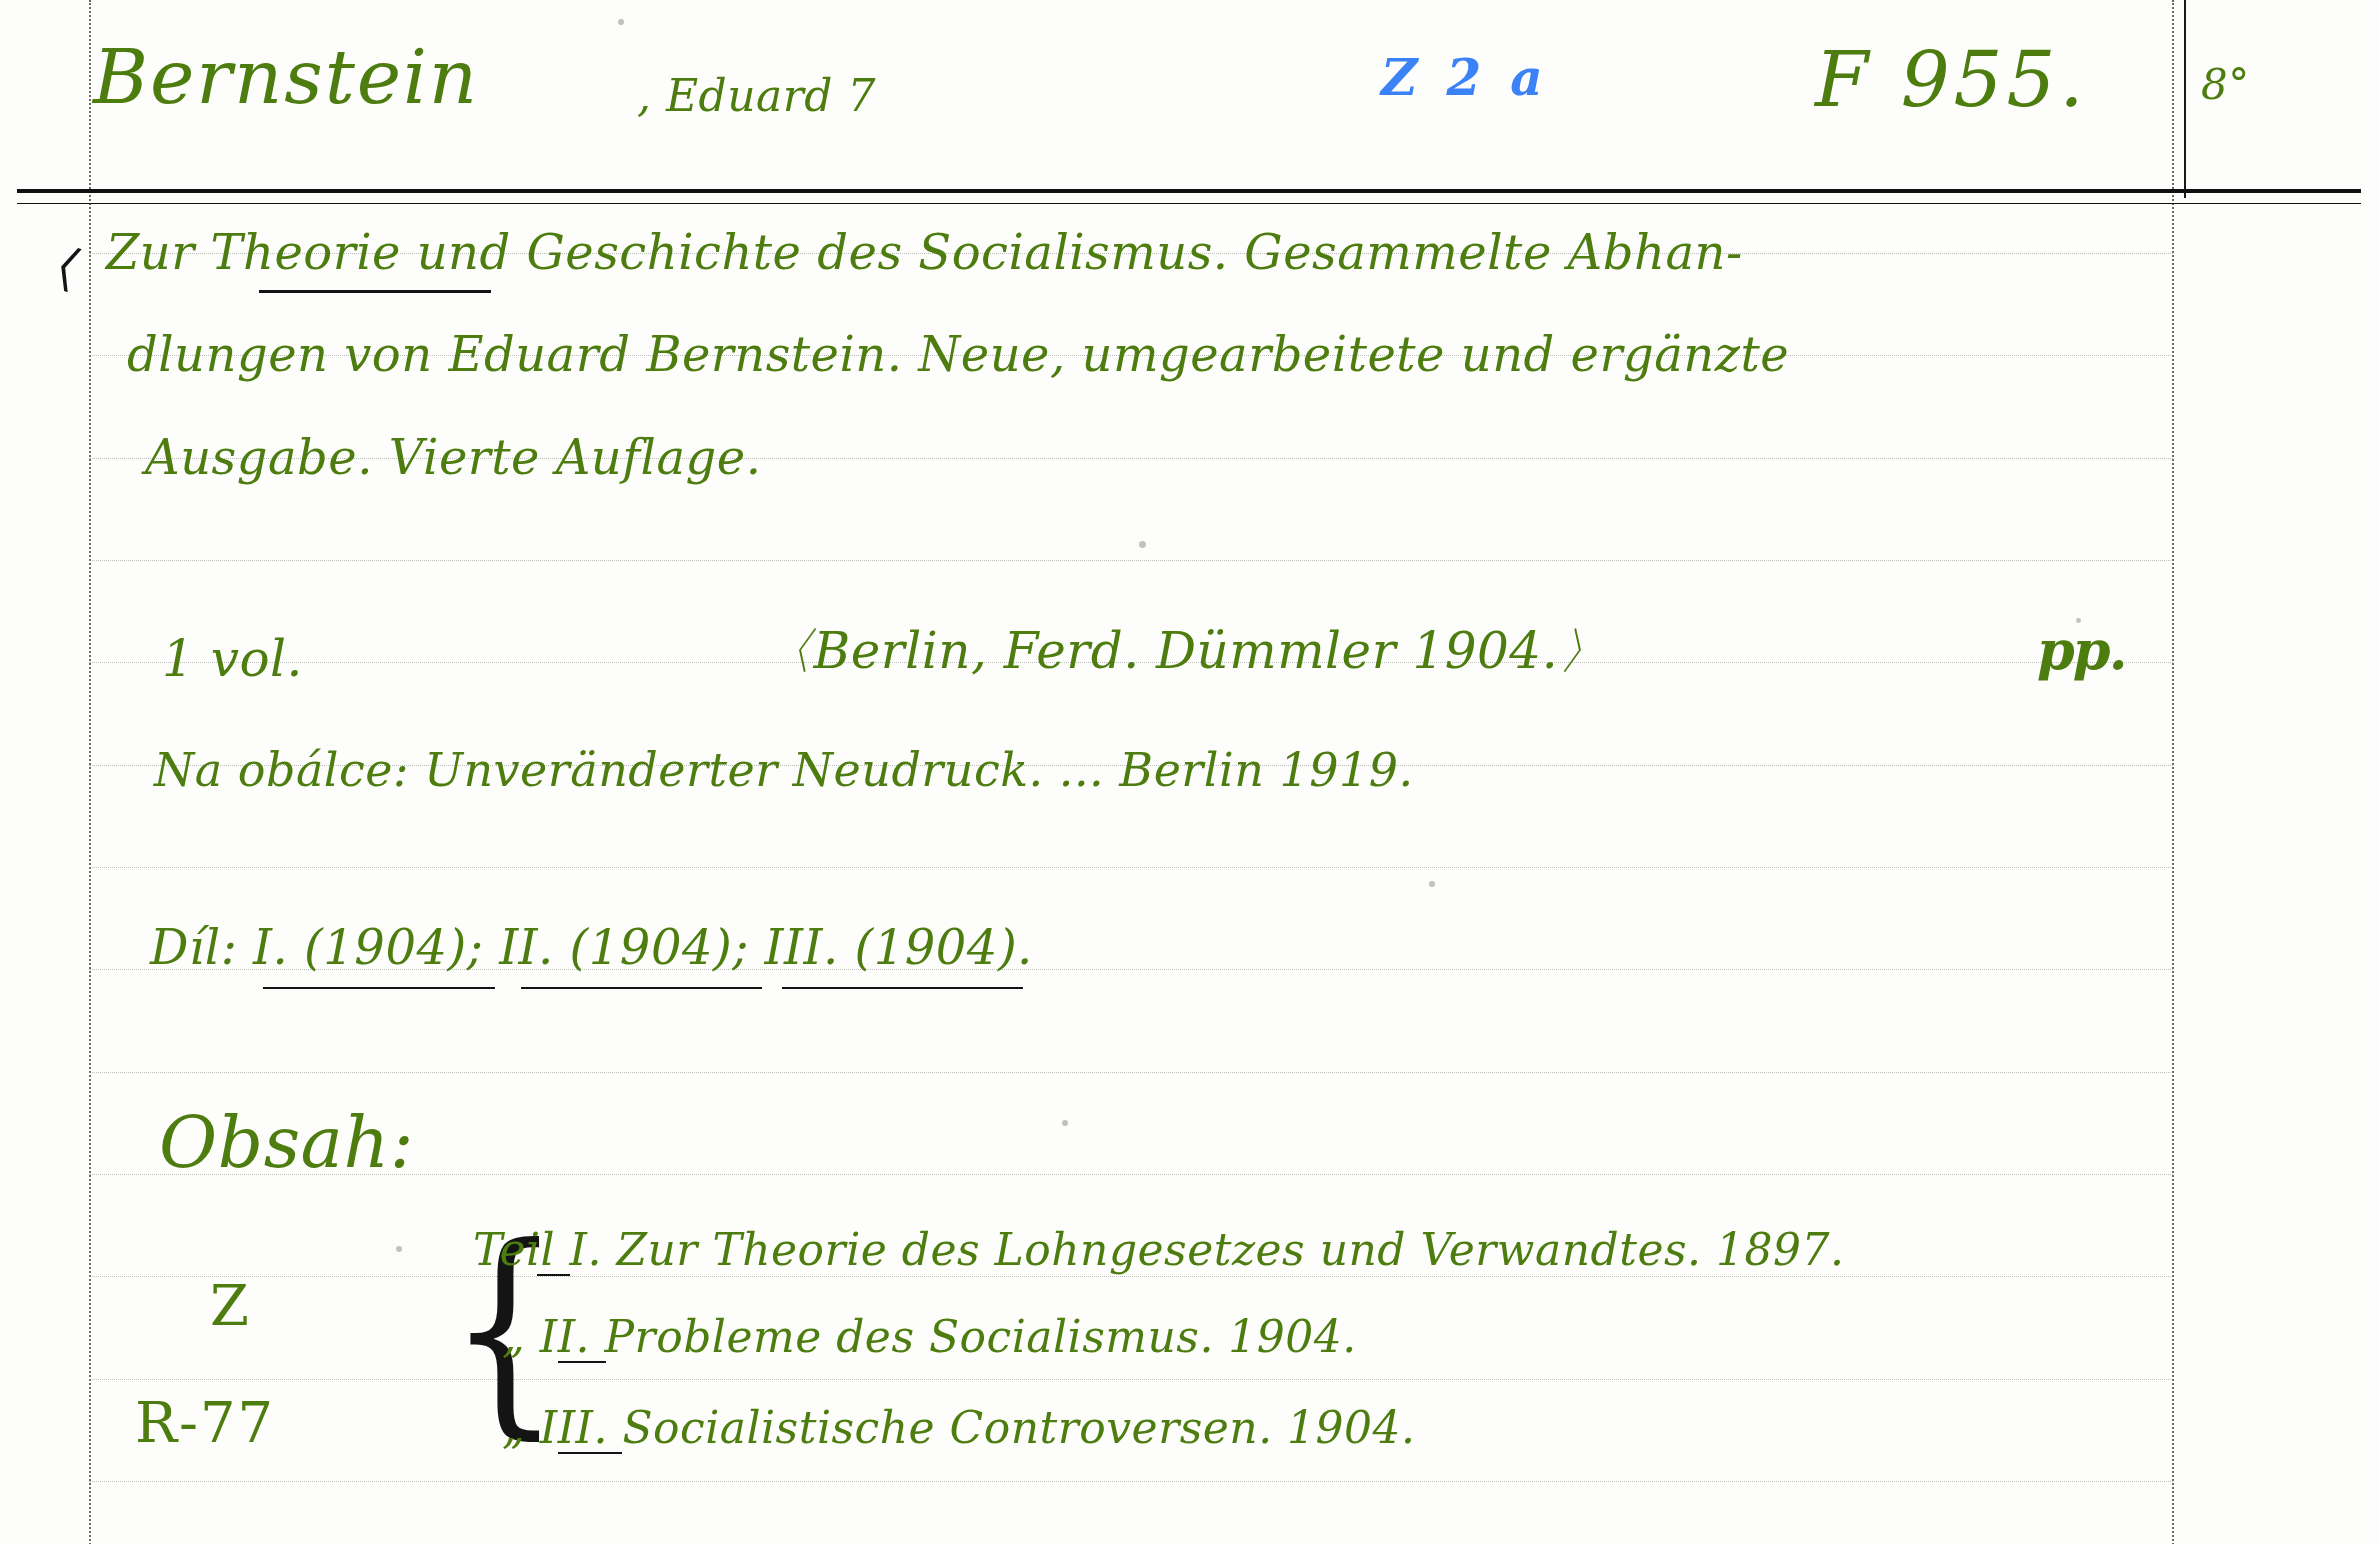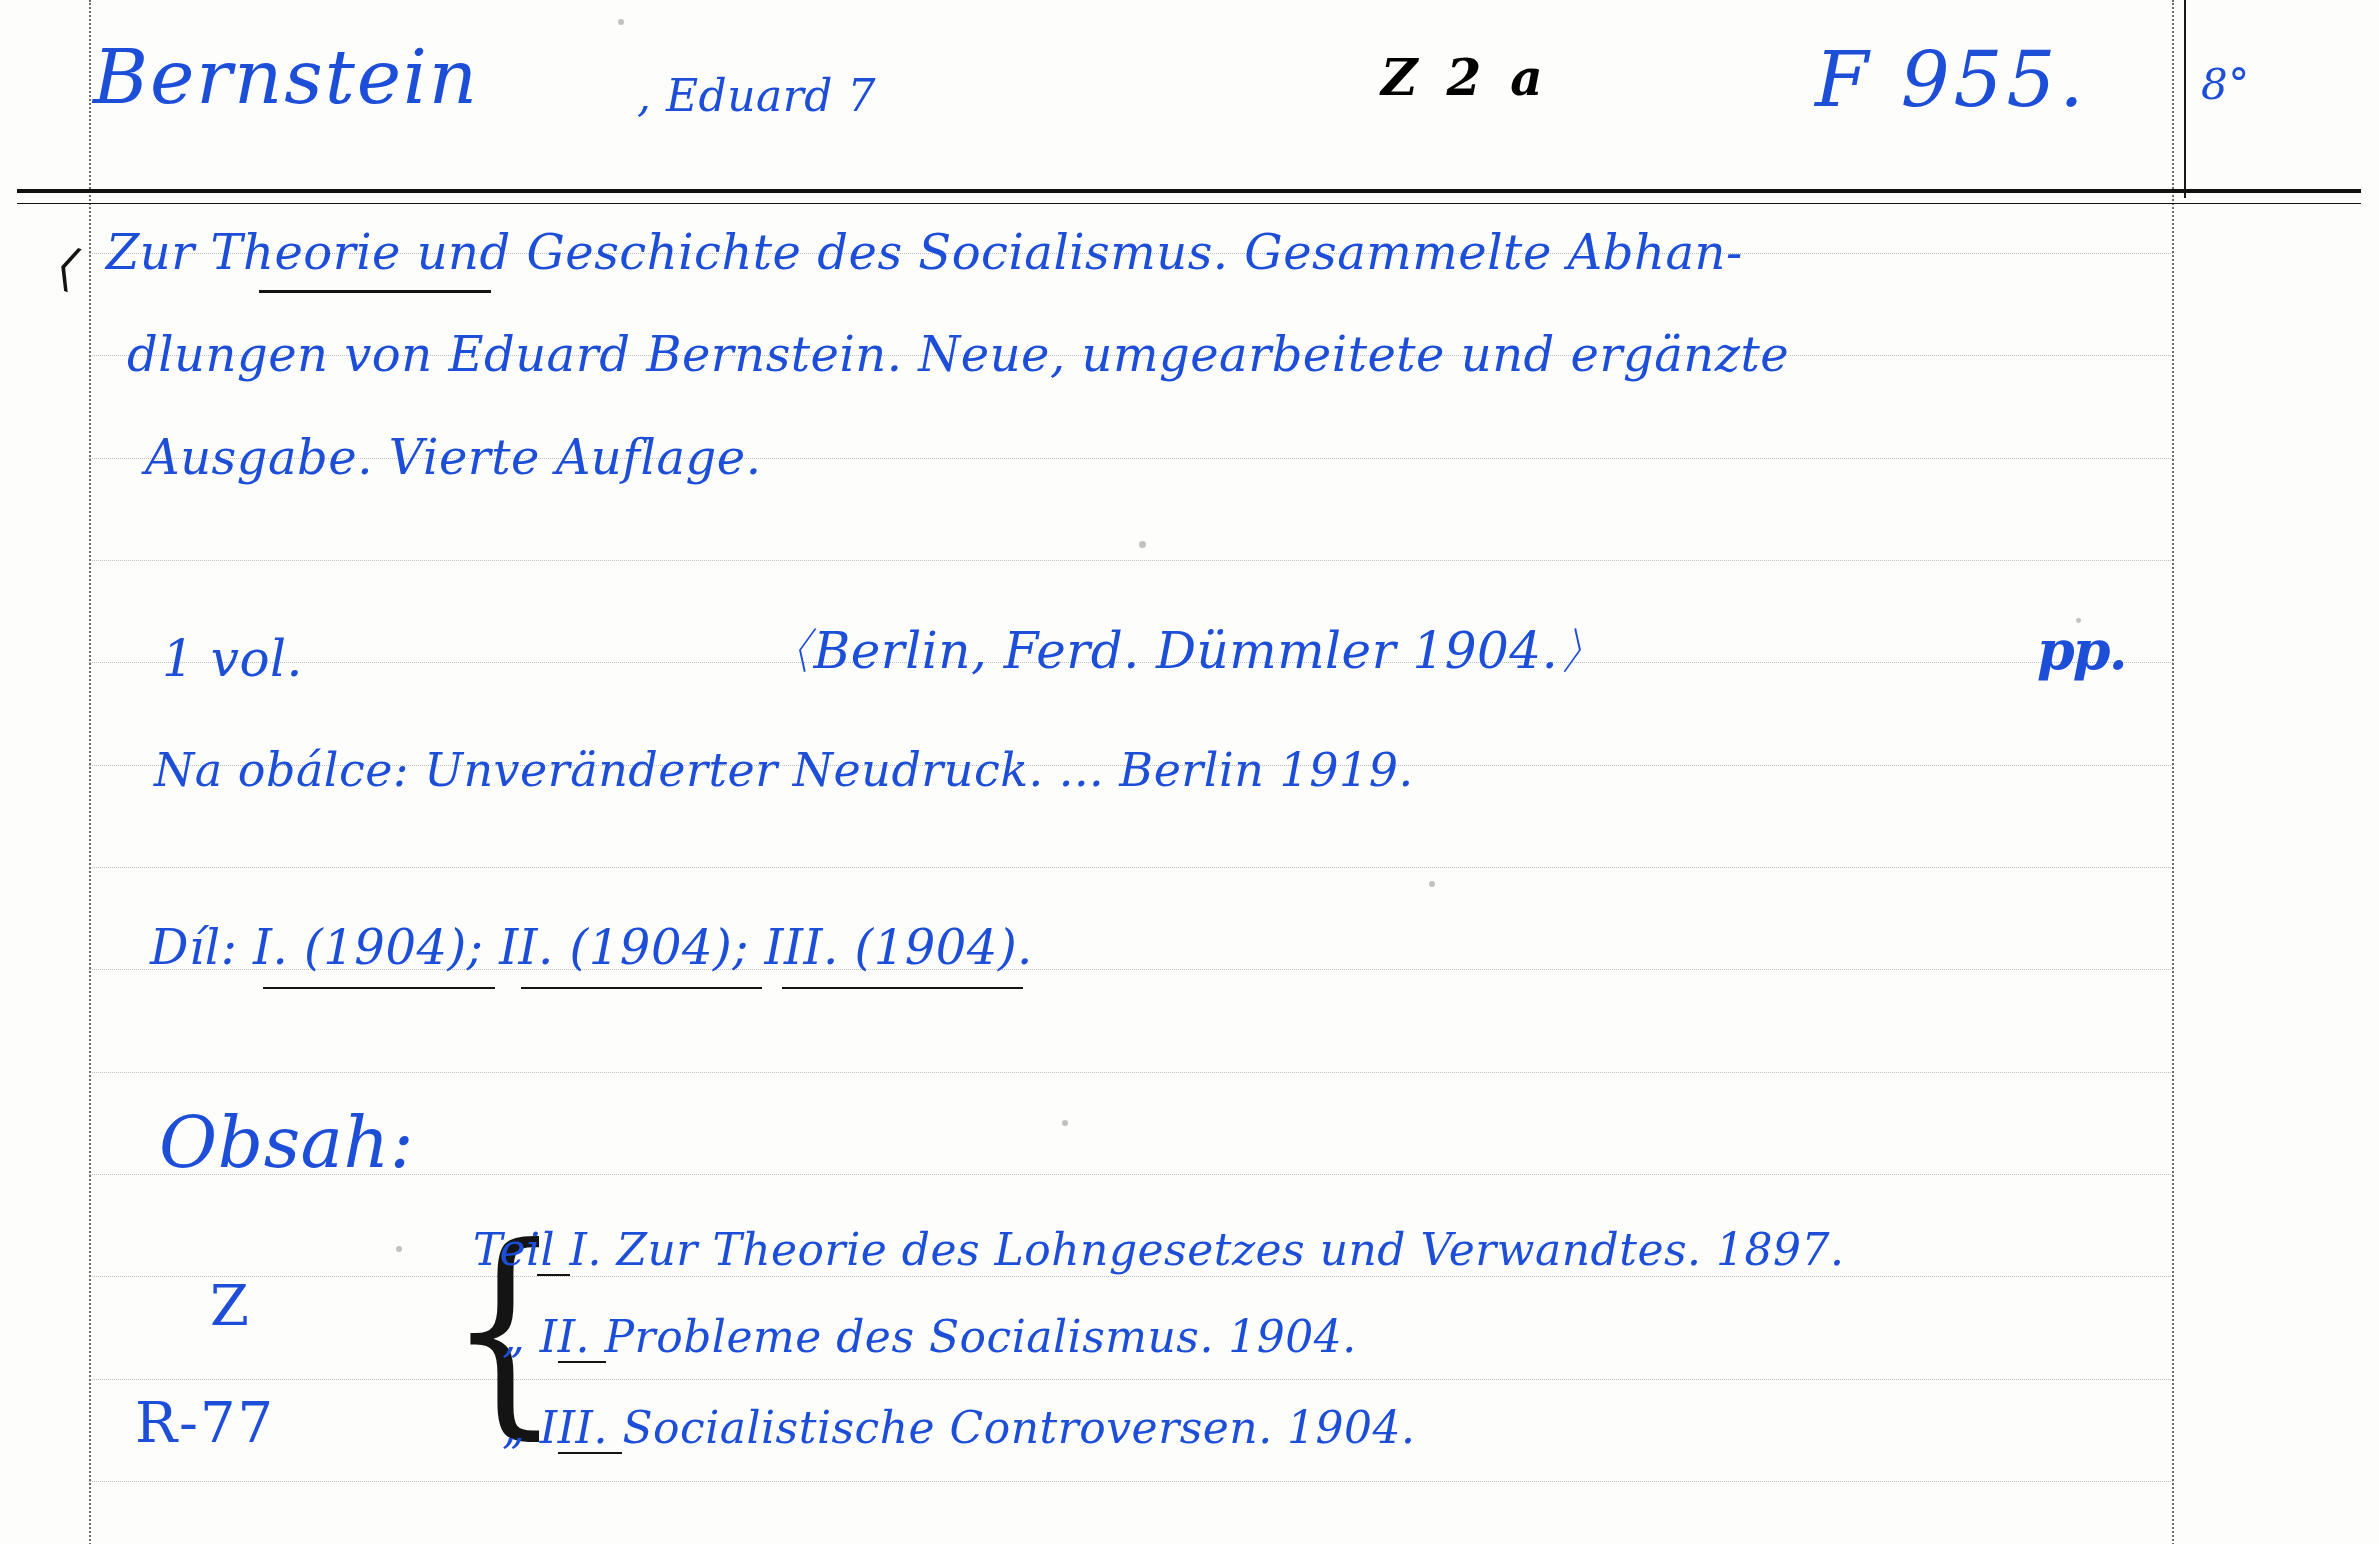--- a/index.html
+++ b/index.html
@@ -72,21 +72,21 @@
     height: 0;
     border-top: 1.9px dotted #8a8a8a;
     opacity: .55;
   }
 
   
   .hw {
     position: absolute;
     font-family: "DejaVu Serif", serif;
     font-style: italic;
-    color: #1d4ed8;
+    color: #4d7c0f;
     white-space: nowrap;
     letter-spacing: 0.5px;
   }
 
   
   .author {
     left: 93px;
     top: 33px;
     font-size: 75px;
     letter-spacing: 1.9px;
@@ -95,21 +95,21 @@
     left: 637px;
     top: 70px;
     font-size: 44px;
   }
   .shelf-stamp {
     left: 1381px;
     top: 48px;
     font-size: 50px;
     letter-spacing: 5.8px;
     font-weight: 600;
-    color: #000000;
+    color: #3b82f6;
   }
   .callnum {
     left: 1815px;
     top: 35px;
     font-size: 77px;
     letter-spacing: 3.9px;
   }
   .format {
     left: 2201px;
     top: 60px;

